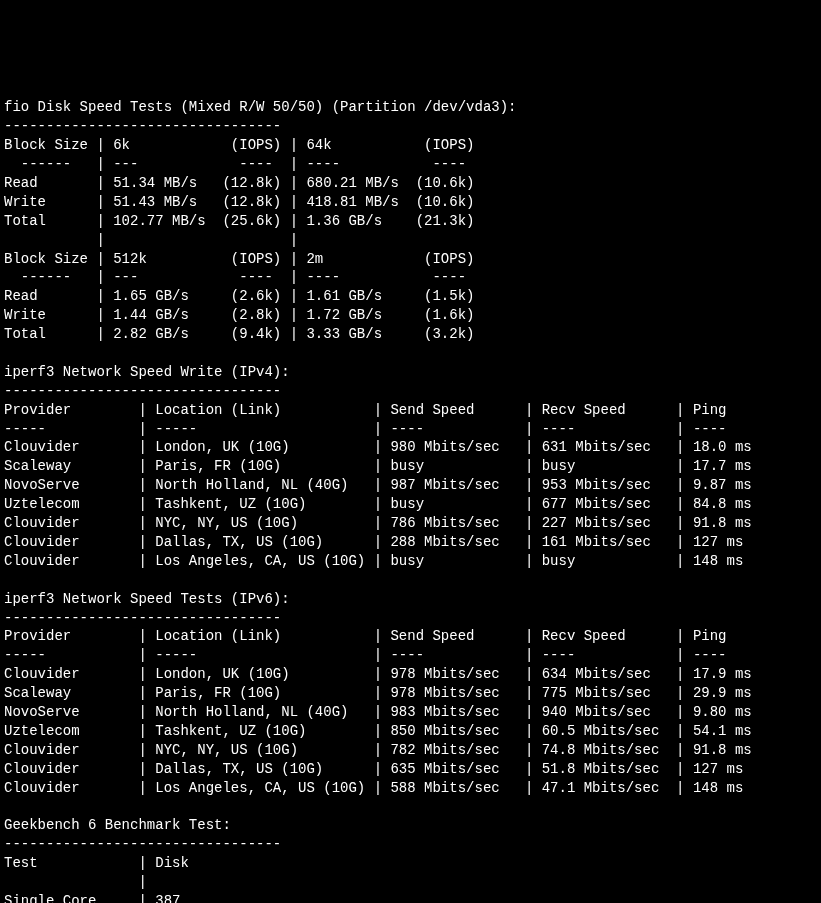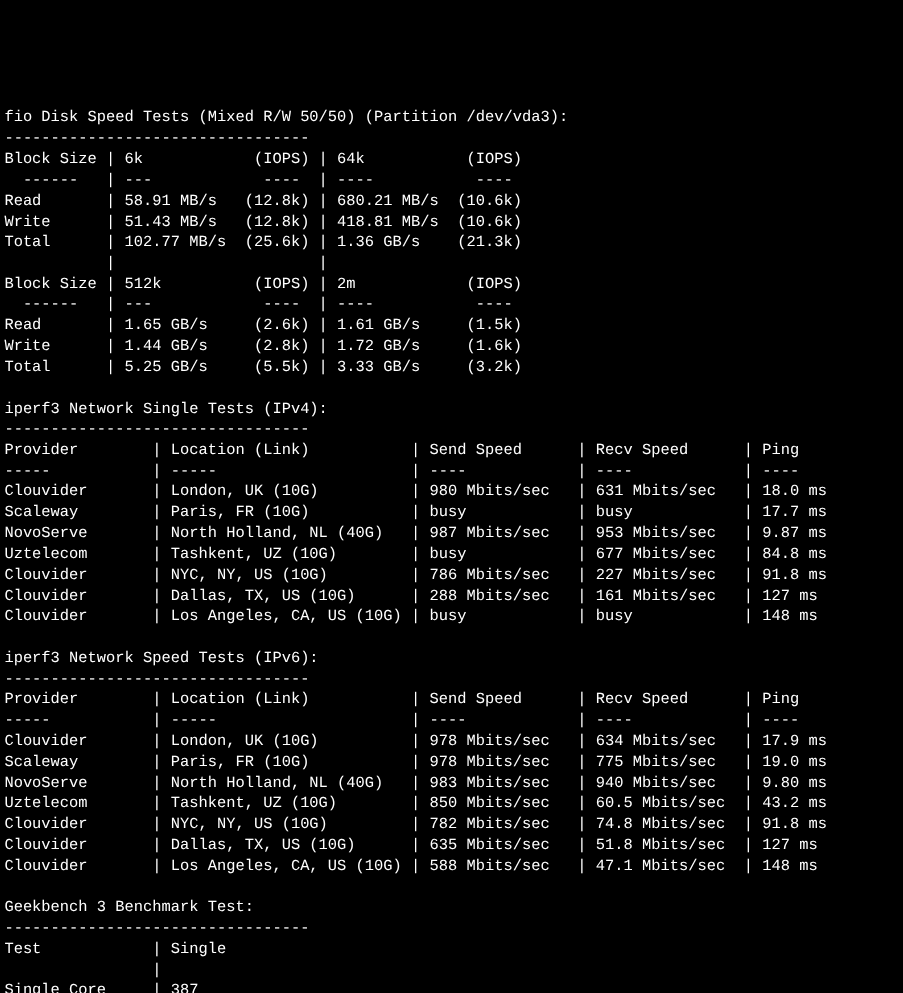--- a/index.html
+++ b/index.html
@@ -21,57 +21,57 @@
 </head>
 <body>
 
 
 
 <div class="term">
 <span>fio Disk Speed Tests (Mixed R/W 50/50) (Partition /dev/vda3):</span>
 <span>---------------------------------</span>
 <span>Block Size | 6k            (IOPS) | 64k           (IOPS)</span>
 <span>  ------   | ---            ----  | ----           ----</span>
-<span>Read       | 58.91 MB/s   (12.8k) | 680.21 MB/s  (10.6k)</span>
+<span>Read       | 51.34 MB/s   (12.8k) | 680.21 MB/s  (10.6k)</span>
 <span>Write      | 51.43 MB/s   (12.8k) | 418.81 MB/s  (10.6k)</span>
 <span>Total      | 102.77 MB/s  (25.6k) | 1.36 GB/s    (21.3k)</span>
 <span>           |                      |</span>
 <span>Block Size | 512k          (IOPS) | 2m            (IOPS)</span>
 <span>  ------   | ---            ----  | ----           ----</span>
 <span>Read       | 1.65 GB/s     (2.6k) | 1.61 GB/s     (1.5k)</span>
 <span>Write      | 1.44 GB/s     (2.8k) | 1.72 GB/s     (1.6k)</span>
-<span>Total      | 5.25 GB/s     (5.5k) | 3.33 GB/s     (3.2k)</span>
+<span>Total      | 2.82 GB/s     (9.4k) | 3.33 GB/s     (3.2k)</span>
 
-<span>iperf3 Network Single Tests (IPv4):</span>
+<span>iperf3 Network Speed Write (IPv4):</span>
 <span>---------------------------------</span>
 <span>Provider        | Location (Link)           | Send Speed      | Recv Speed      | Ping</span>
 <span>-----           | -----                     | ----            | ----            | ----</span>
 <span>Clouvider       | London, UK (10G)          | 980 Mbits/sec   | 631 Mbits/sec   | 18.0 ms</span>
 <span>Scaleway        | Paris, FR (10G)           | busy            | busy            | 17.7 ms</span>
 <span>NovoServe       | North Holland, NL (40G)   | 987 Mbits/sec   | 953 Mbits/sec   | 9.87 ms</span>
 <span>Uztelecom       | Tashkent, UZ (10G)        | busy            | 677 Mbits/sec   | 84.8 ms</span>
 <span>Clouvider       | NYC, NY, US (10G)         | 786 Mbits/sec   | 227 Mbits/sec   | 91.8 ms</span>
 <span>Clouvider       | Dallas, TX, US (10G)      | 288 Mbits/sec   | 161 Mbits/sec   | 127 ms</span>
 <span>Clouvider       | Los Angeles, CA, US (10G) | busy            | busy            | 148 ms</span>
 
 <span>iperf3 Network Speed Tests (IPv6):</span>
 <span>---------------------------------</span>
 <span>Provider        | Location (Link)           | Send Speed      | Recv Speed      | Ping</span>
 <span>-----           | -----                     | ----            | ----            | ----</span>
 <span>Clouvider       | London, UK (10G)          | 978 Mbits/sec   | 634 Mbits/sec   | 17.9 ms</span>
-<span>Scaleway        | Paris, FR (10G)           | 978 Mbits/sec   | 775 Mbits/sec   | 19.0 ms</span>
+<span>Scaleway        | Paris, FR (10G)           | 978 Mbits/sec   | 775 Mbits/sec   | 29.9 ms</span>
 <span>NovoServe       | North Holland, NL (40G)   | 983 Mbits/sec   | 940 Mbits/sec   | 9.80 ms</span>
-<span>Uztelecom       | Tashkent, UZ (10G)        | 850 Mbits/sec   | 60.5 Mbits/sec  | 43.2 ms</span>
+<span>Uztelecom       | Tashkent, UZ (10G)        | 850 Mbits/sec   | 60.5 Mbits/sec  | 54.1 ms</span>
 <span>Clouvider       | NYC, NY, US (10G)         | 782 Mbits/sec   | 74.8 Mbits/sec  | 91.8 ms</span>
 <span>Clouvider       | Dallas, TX, US (10G)      | 635 Mbits/sec   | 51.8 Mbits/sec  | 127 ms</span>
 <span>Clouvider       | Los Angeles, CA, US (10G) | 588 Mbits/sec   | 47.1 Mbits/sec  | 148 ms</span>
 
-<span>Geekbench 3 Benchmark Test:</span>
+<span>Geekbench 6 Benchmark Test:</span>
 <span>---------------------------------</span>
-<span>Test            | Single</span>
+<span>Test            | Disk</span>
 <span>                |</span>
 <span>Single Core     | 387</span>
 
 
 
 
 </div>
 
 
 

